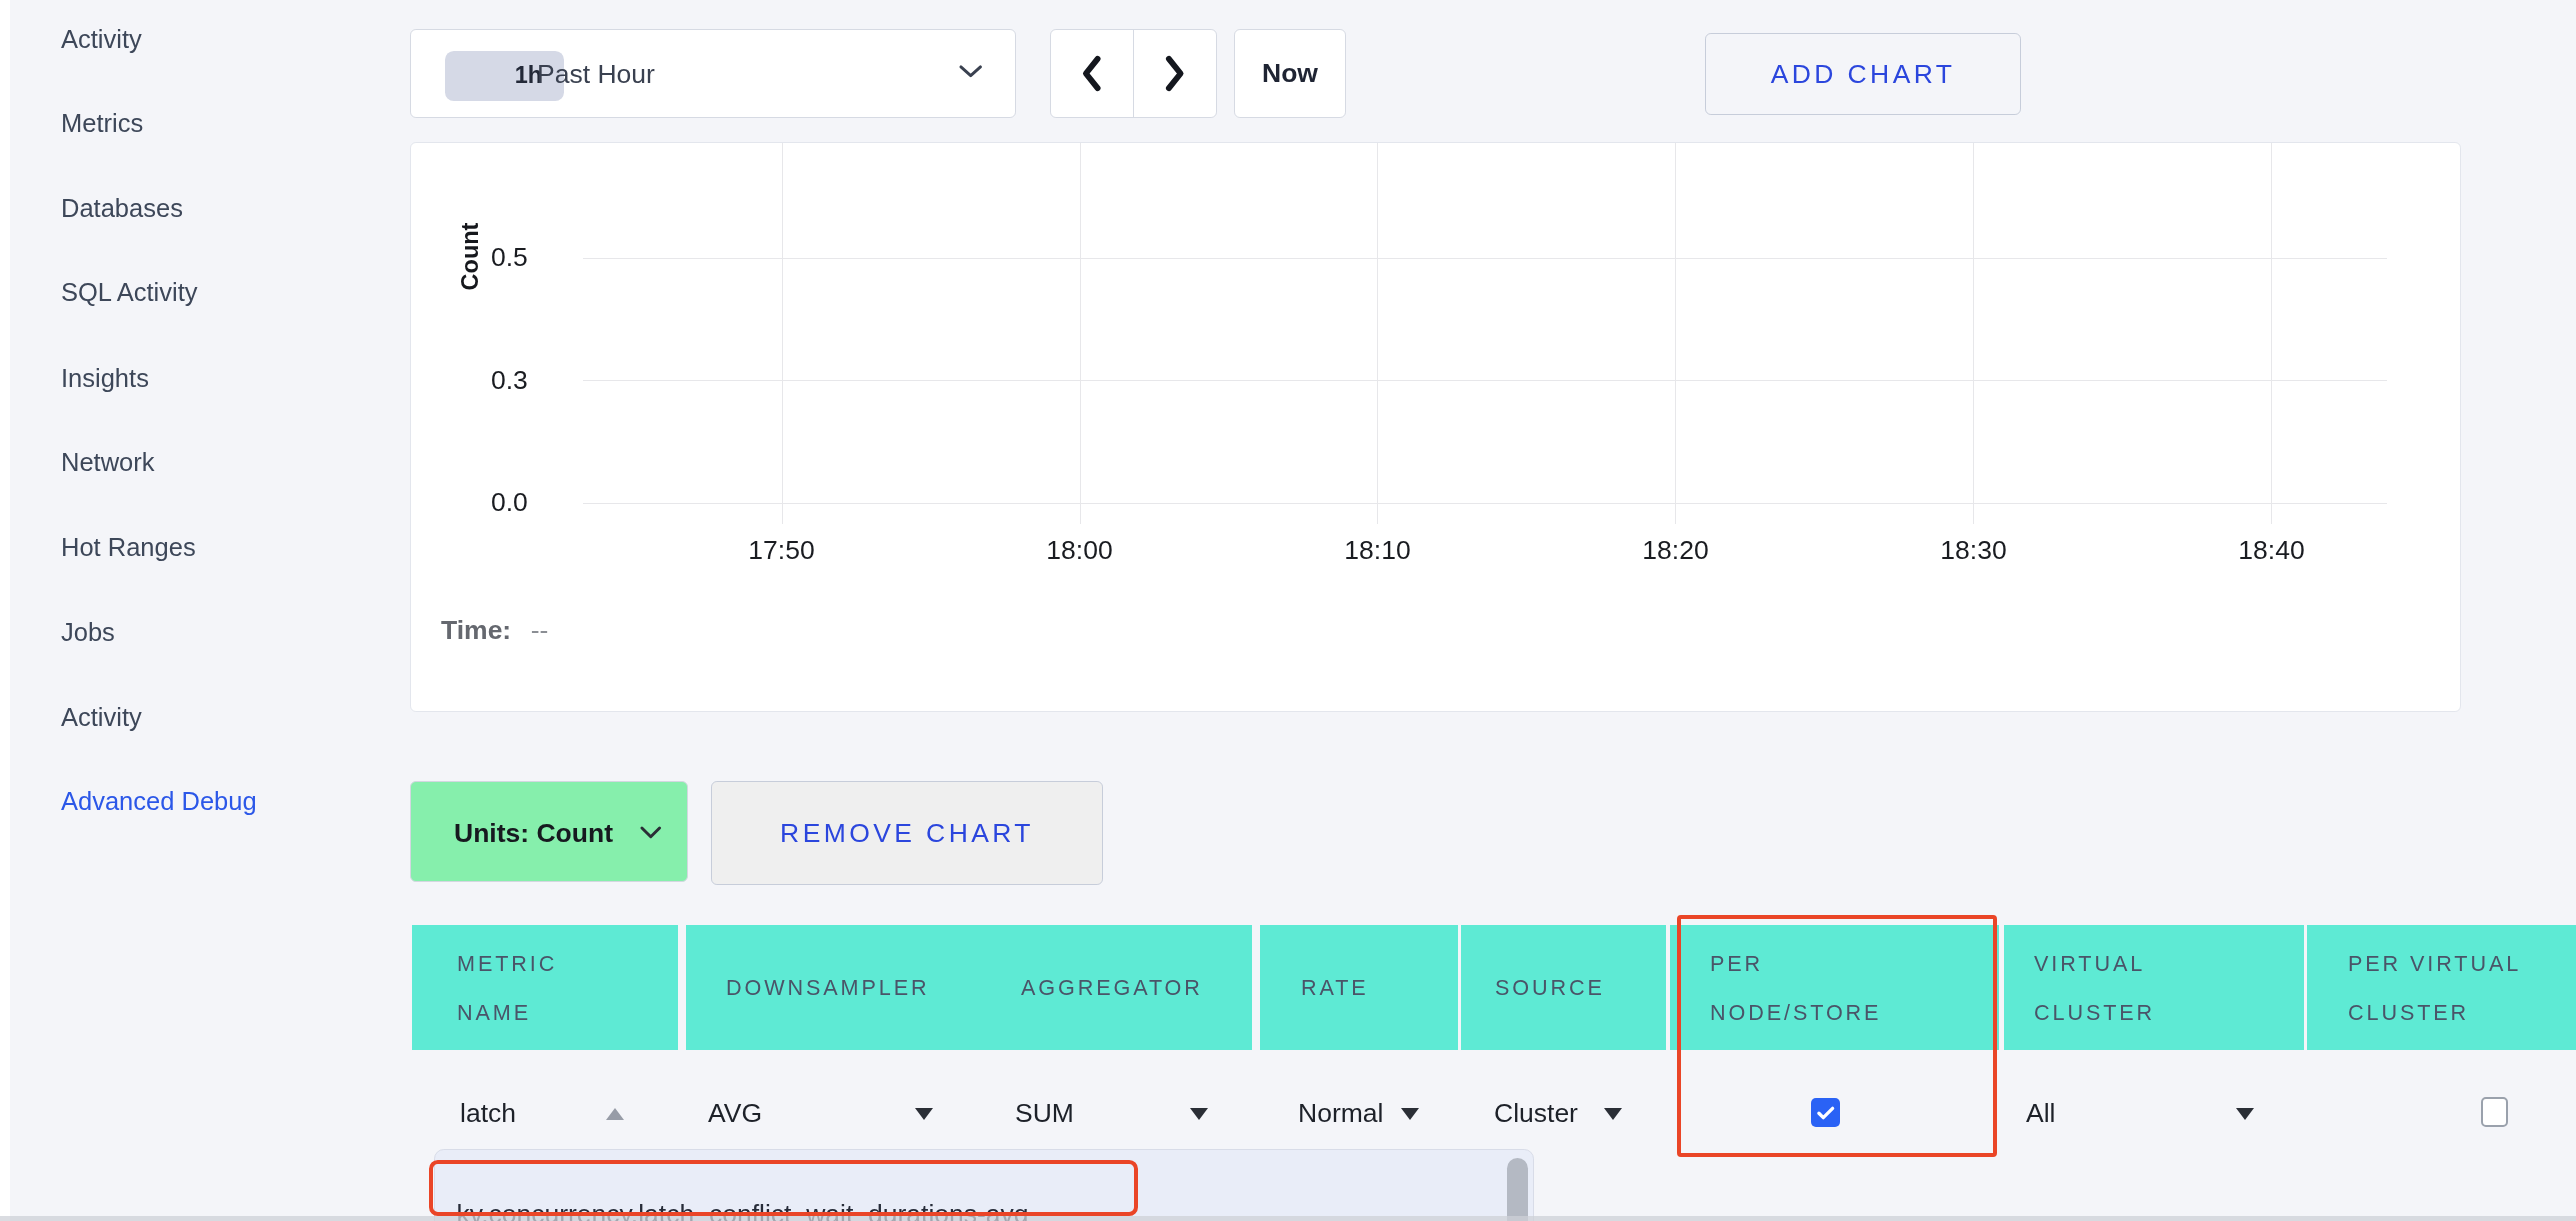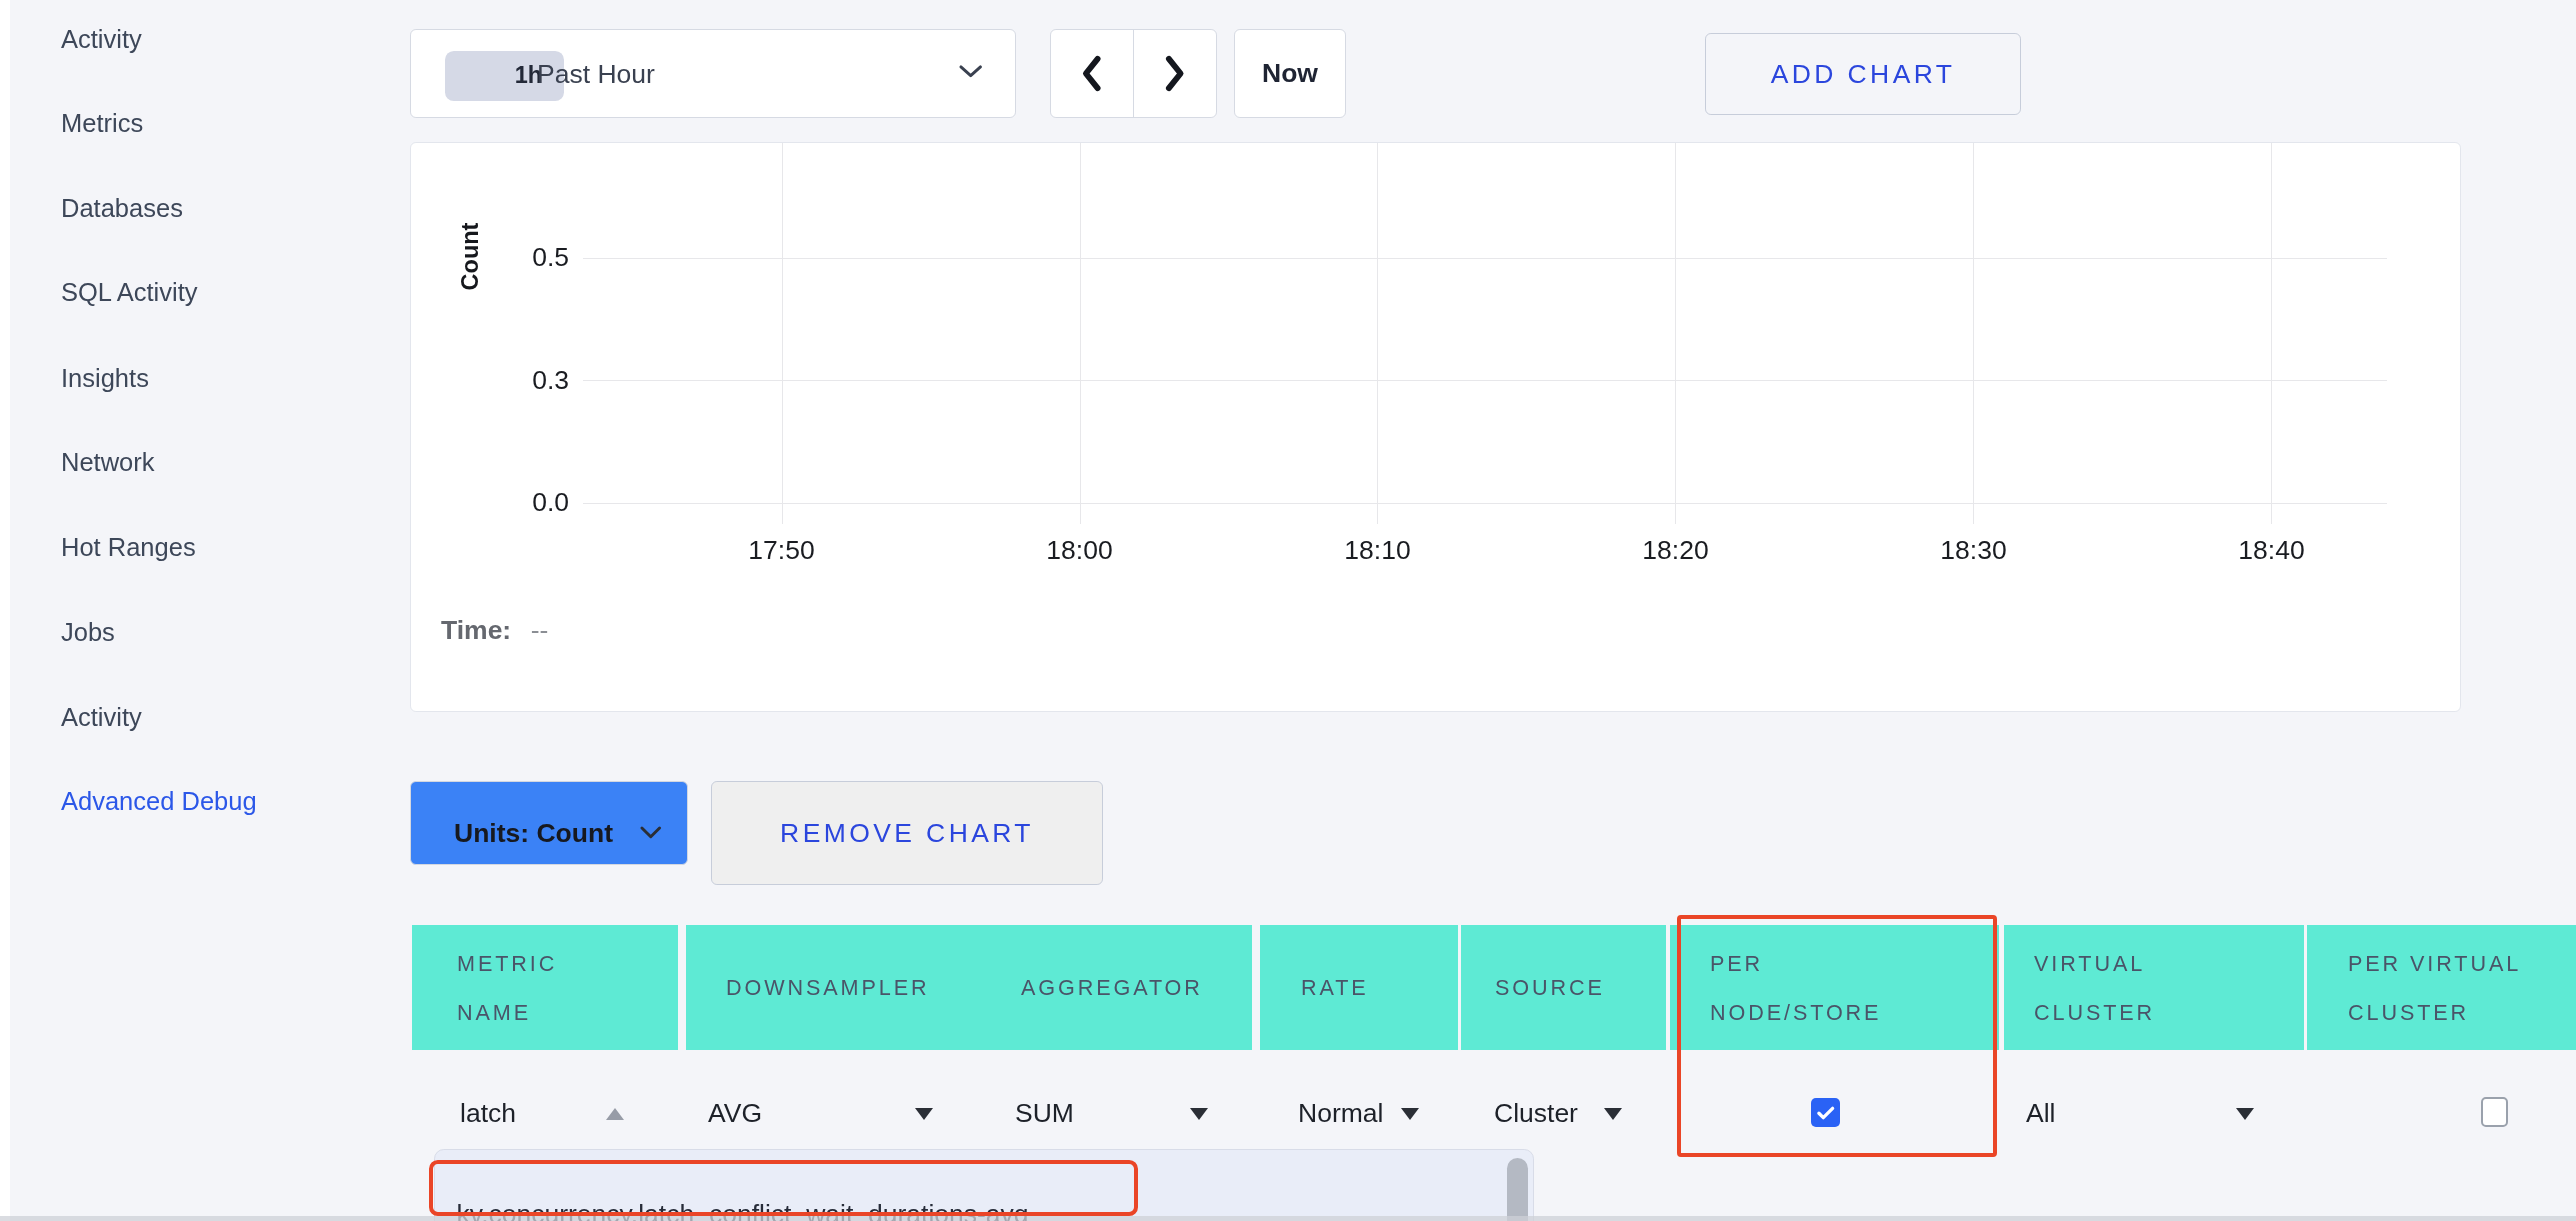--- a/index.html
+++ b/index.html
@@ -28,28 +28,28 @@
     display:flex;align-items:center;justify-content:center;font-size:26.5px;font-weight:600;color:#1f2433;cursor:pointer;}
   .addchart{left:1705px;top:33px;width:316px;height:82px;border:1px solid #c7cdda;border-radius:5.9px;box-sizing:border-box;
     display:flex;align-items:center;justify-content:center;font-size:26.5px;letter-spacing:3.4px;color:#2b46dd;font-weight:500;cursor:pointer;background:transparent;}
 
   
   .panel{left:410px;top:142px;width:2051px;height:570px;background:#fff;border:1px solid #e3e6ed;border-radius:5.9px;box-sizing:border-box;}
   .vgrid{position:absolute;top:0;width:1px;height:381px;background:#e7e7ea;}
   .hgrid{position:absolute;left:172px;width:1804px;height:1px;background:#e7e7ea;}
   .ylab{position:absolute;left:-2px;top:98px;width:127px;height:31px;text-align:center;
     transform:rotate(-90deg);font-size:23.5px;font-weight:700;color:#16181d;}
-  .ytick{position:absolute;left:80px;width:78px;text-align:right;font-size:26.5px;color:#1a1c21;line-height:31px;}
+  .ytick{position:absolute;left:80px;width:78px;text-align:left;font-size:26.5px;color:#1a1c21;line-height:31px;}
   .xtick{position:absolute;width:137px;text-align:center;font-size:26.5px;color:#1a1c21;line-height:31px;top:392px;}
   .hovertime{position:absolute;left:30px;top:472px;font-size:26.5px;}
   .hovertime .tl{font-weight:600;color:#65686f;}
   .hovertime .tv{color:#8b8e94;margin-left:19.6px;}
 
   
-  .unitsbox{left:410px;top:781px;width:278px;height:84px;background:#3b82f6;border:1px solid #d3d7e0;border-radius:5.9px;box-sizing:border-box;cursor:pointer;}
+  .unitsbox{left:410px;top:781px;width:278px;height:101px;background:#86efac;border:1px solid #d3d7e0;border-radius:5.9px;box-sizing:border-box;cursor:pointer;}
   .unitslabel{position:absolute;left:43px;top:36px;font-size:26.5px;font-weight:700;color:#17191f;}
   .unitschev{position:absolute;left:227px;top:43px;}
   .removebtn{left:711px;top:781px;width:392px;height:104px;border:1px solid #c7cdda;border-radius:5.9px;box-sizing:border-box;
     display:flex;align-items:center;justify-content:center;font-size:26.5px;letter-spacing:3.4px;color:#2b46dd;font-weight:500;cursor:pointer;}
 
   
   .hcell{position:absolute;top:925px;height:125px;background:#5eead4;display:flex;align-items:center;box-sizing:border-box;}
   .htext{font-size:21.6px;letter-spacing:2.9px;color:#4a5468;line-height:49px;white-space:nowrap;}
   .wrap{white-space:normal;}
   .w170{width:167px;} .w230{width:225px;} .w190{width:186px;} .w245{width:240px;}

